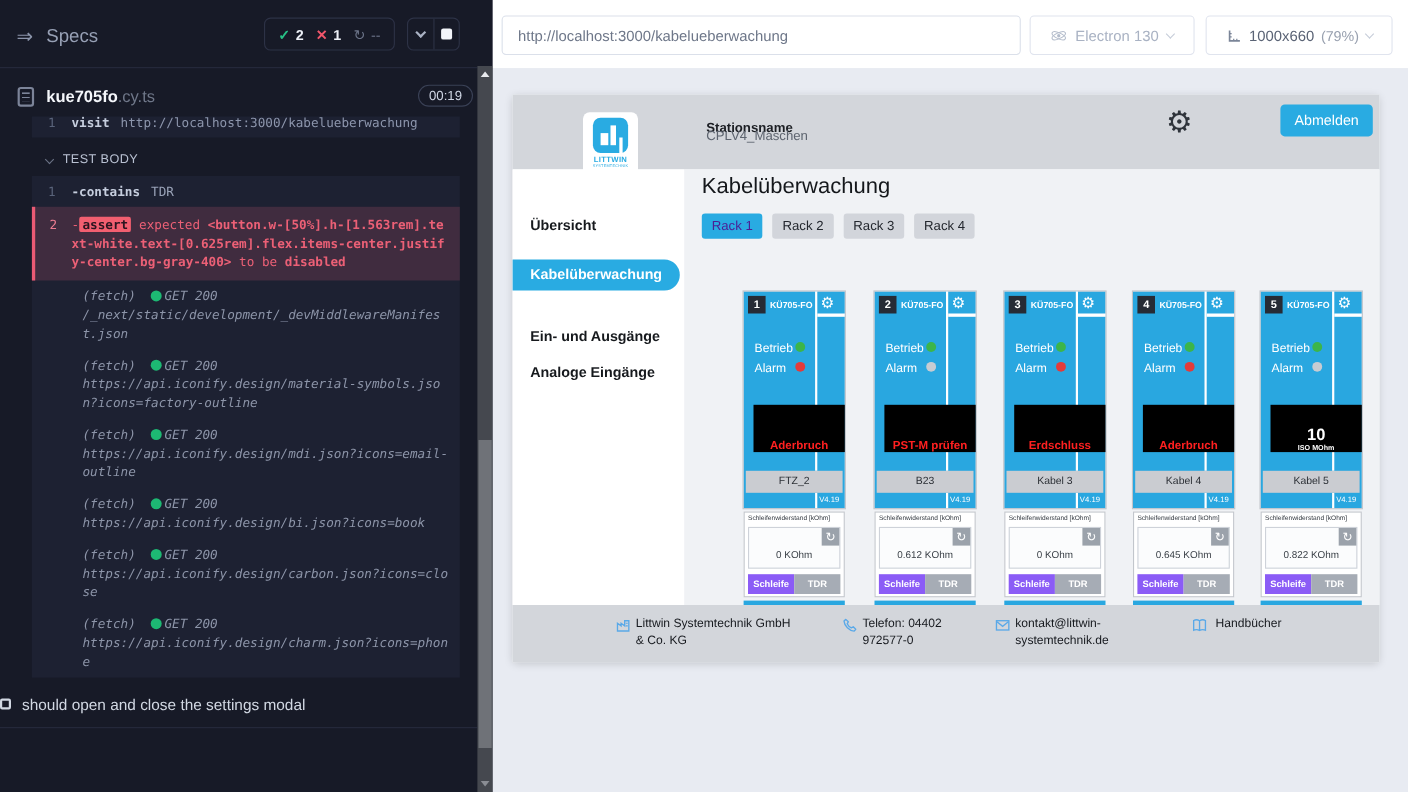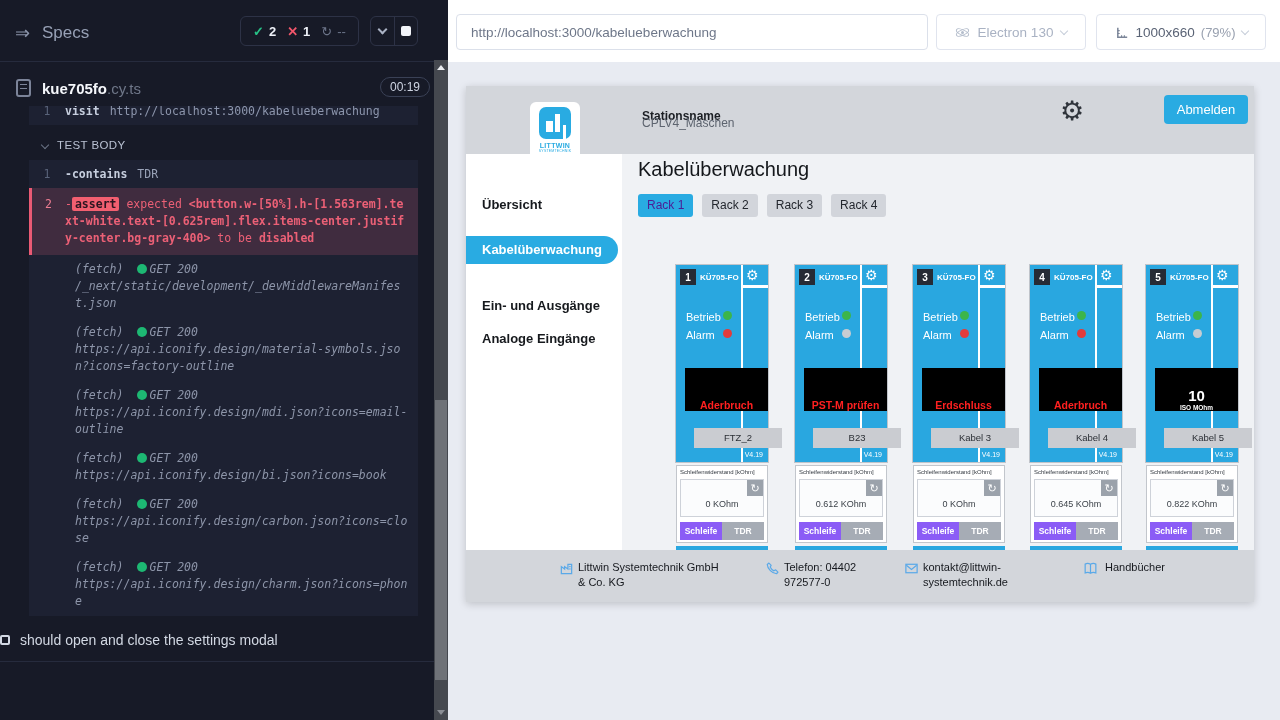--- a/index.html
+++ b/index.html
@@ -105,21 +105,21 @@
   .hline  { position:absolute; left:67px; top:20px; right:0; height:3px; background:#fff; }
   .card-num { position:absolute; left:4px; top:4px; width:16px; height:16px; background:#262b35; color:#fff; font-size:10px; font-weight:bold; display:flex; align-items:center; justify-content:center; }
   .card-model { position:absolute; left:24px; top:8px; color:#fff; font-weight:bold; font-size:8px; }
   .card-gear { position:absolute; left:70px; top:3px; color:#fff; font-size:14px; line-height:1; }
   .led-label { position:absolute; left:10px; color:#fff; font-size:11px; }
   .led-dot { position:absolute; left:47px; width:9px; height:9px; border-radius:50%; }
   .status-box { position:absolute; left:9px; top:103px; width:83px; height:43px; background:#000; display:flex; flex-direction:column; align-items:center; justify-content:flex-end; z-index:3; }
   .status-text { font-weight:bold; font-size:10.5px; }
   .status-text.big { font-size:15px; }
   .status-sub { font-weight:bold; font-size:6.5px; color:#fff; }
-  .cable-bar { position:absolute; left:18px; top:163px; width:88px; height:20px; background:#caccd1; color:#2b2f35; font-size:9.5px; text-align:center; line-height:20px; }
+  .cable-bar { position:absolute; left:2px; top:163px; width:88px; height:20px; background:#caccd1; color:#2b2f35; font-size:9.5px; text-align:center; line-height:20px; }
   .card-version { position:absolute; right:5px; top:186px; color:#fff; font-size:7px; }
   .card-panel { position:absolute; left:0; top:200px; width:92px; height:78px; background:#fff; border:1px solid #c2c6cc; }
   .res-label { position:absolute; left:3px; top:3px; font-size:6px; color:#343a41; }
   .value-box { position:absolute; left:3px; top:13px; width:84px; height:38px; border:1px solid #ced2d9; background:#fbfcfd; }
   .refresh-btn { position:absolute; right:0; top:0; width:16px; height:16px; background:#9ba2ab; color:#fff; font-size:11px; display:flex; align-items:center; justify-content:center; }
   .res-value { position:absolute; left:0; right:0; top:19px; text-align:center; font-size:9px; color:#3c4249; }
   .btn-row { position:absolute; left:3px; top:56px; width:84px; height:18px; display:flex; }
   .btn-schleife { flex:1; background:#8b5cf6; color:#fff; font-size:8.5px; font-weight:bold; display:flex; align-items:center; justify-content:center; }
   .btn-tdr { flex:1; background:#a6acb5; color:#fff; font-size:8.5px; font-weight:bold; display:flex; align-items:center; justify-content:center; }
   .card-bottom { position:absolute; left:0; top:281px; width:92px; height:10px; background:#29a7e0; }

